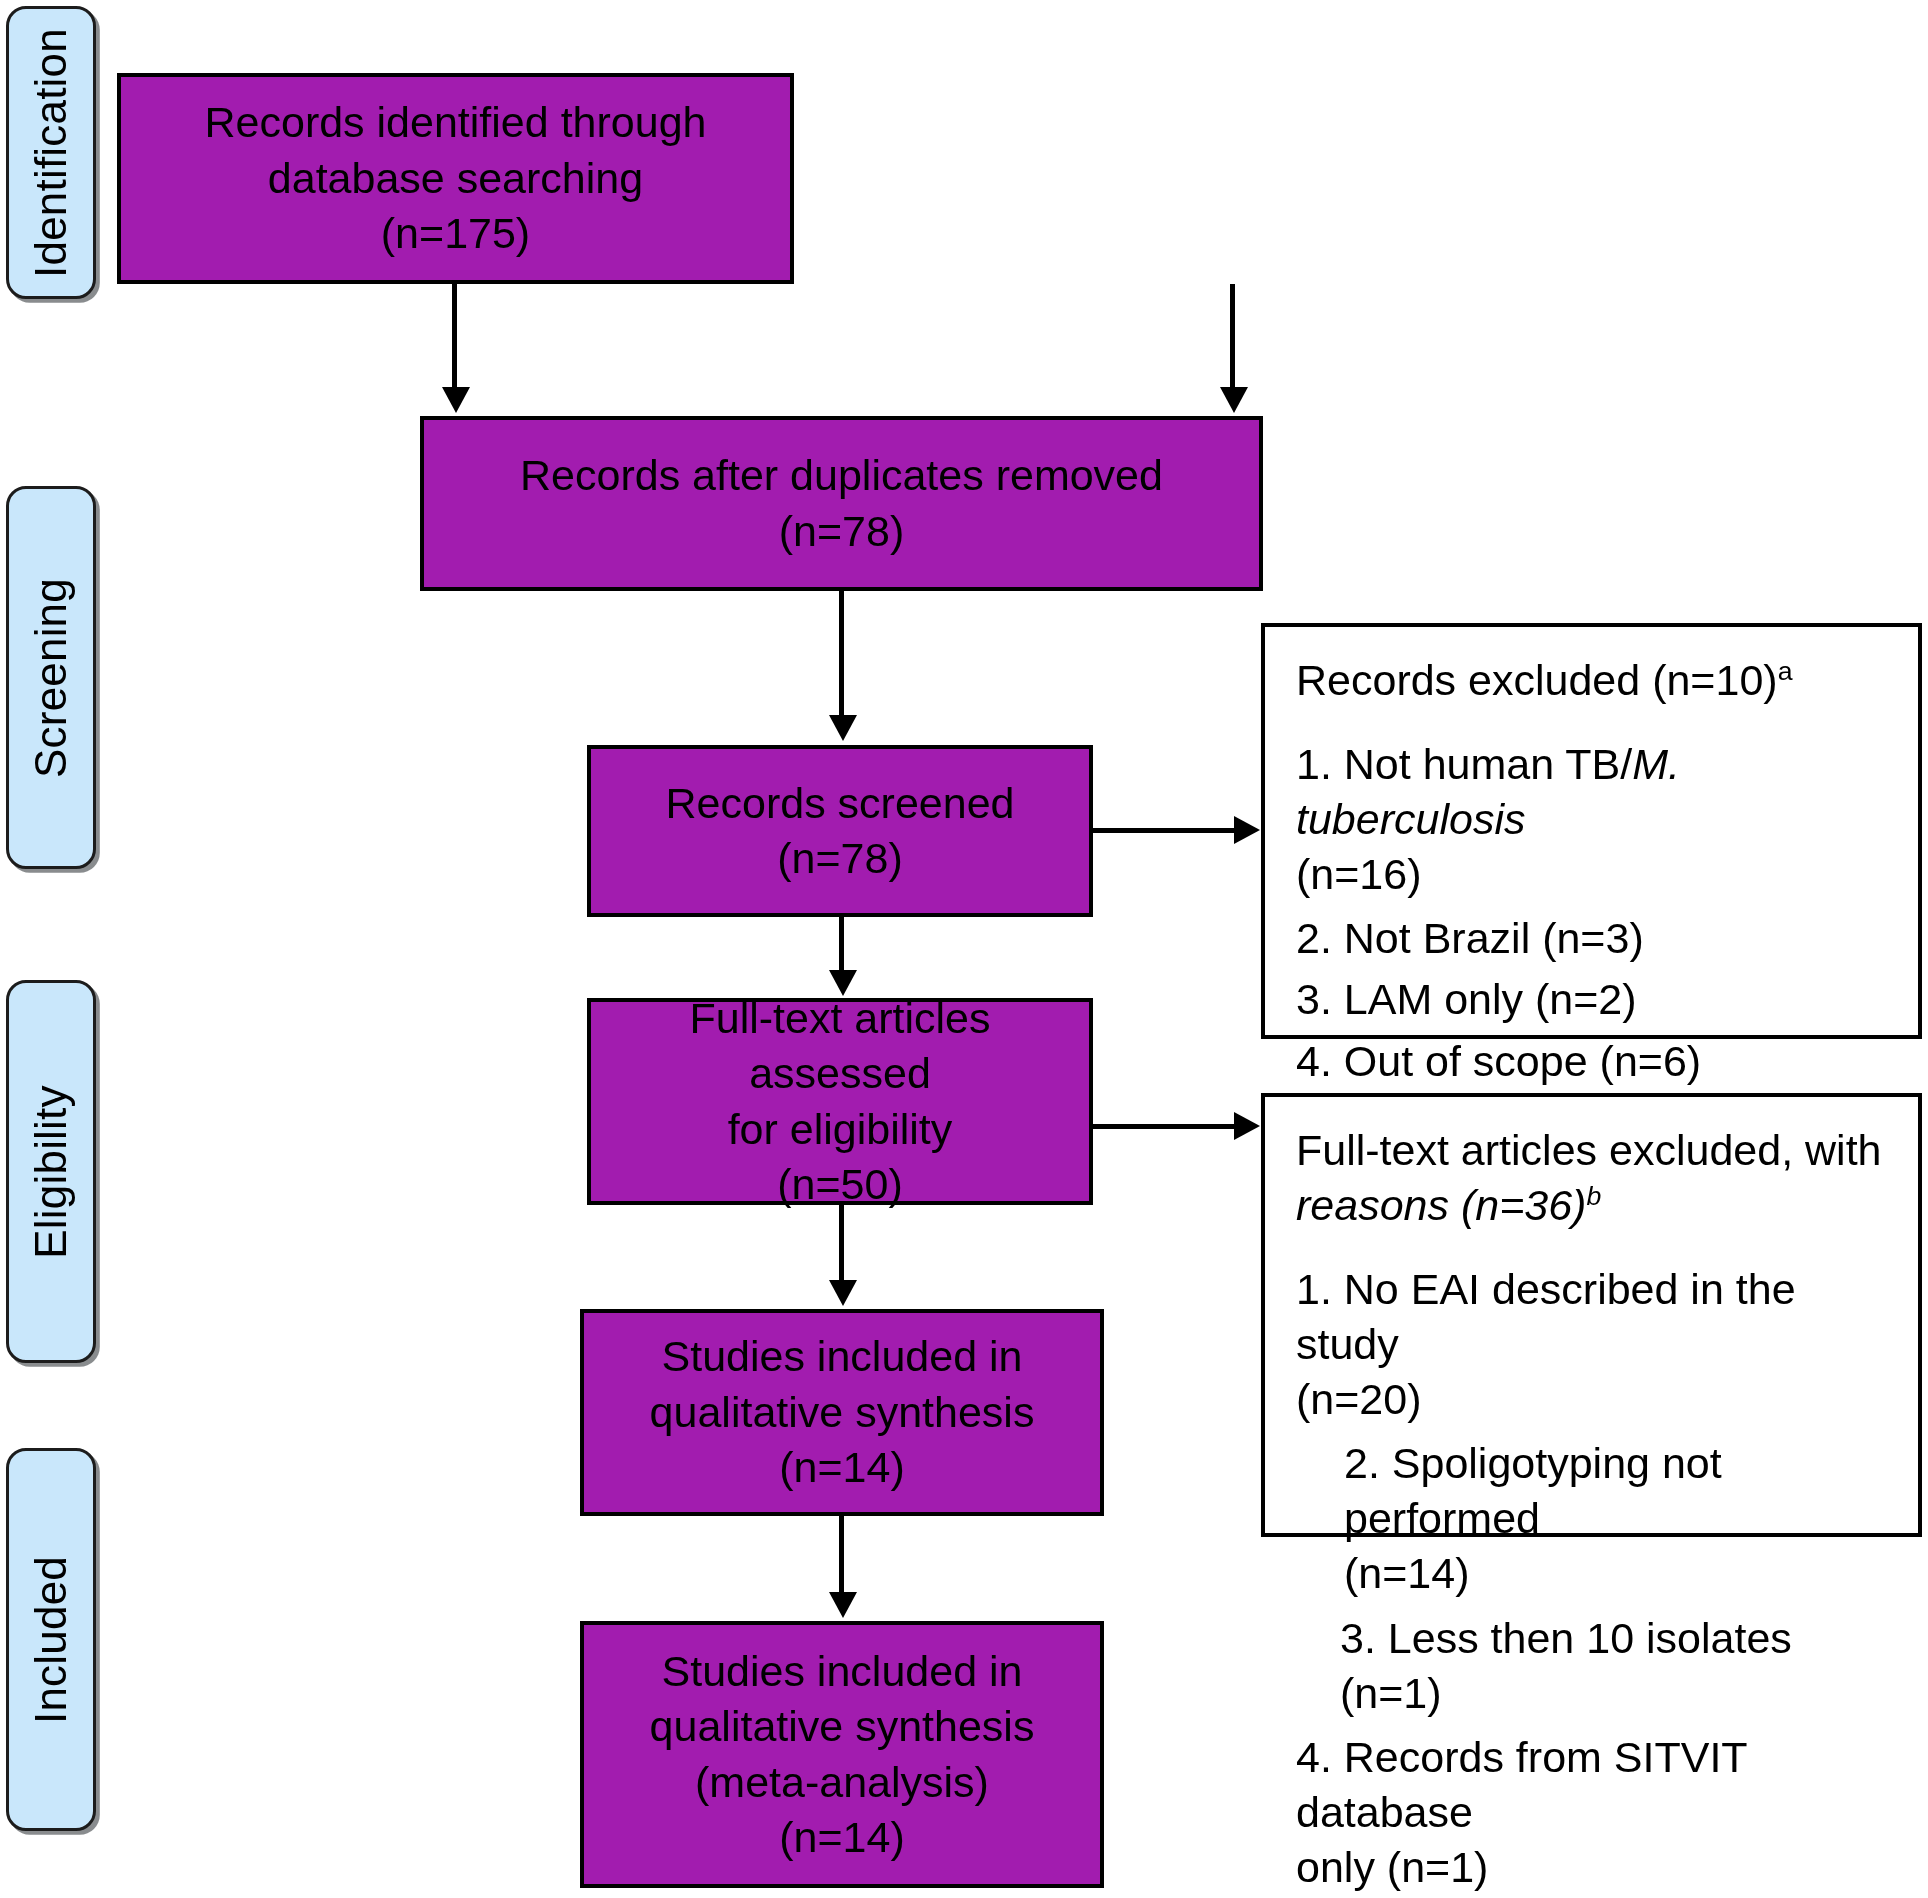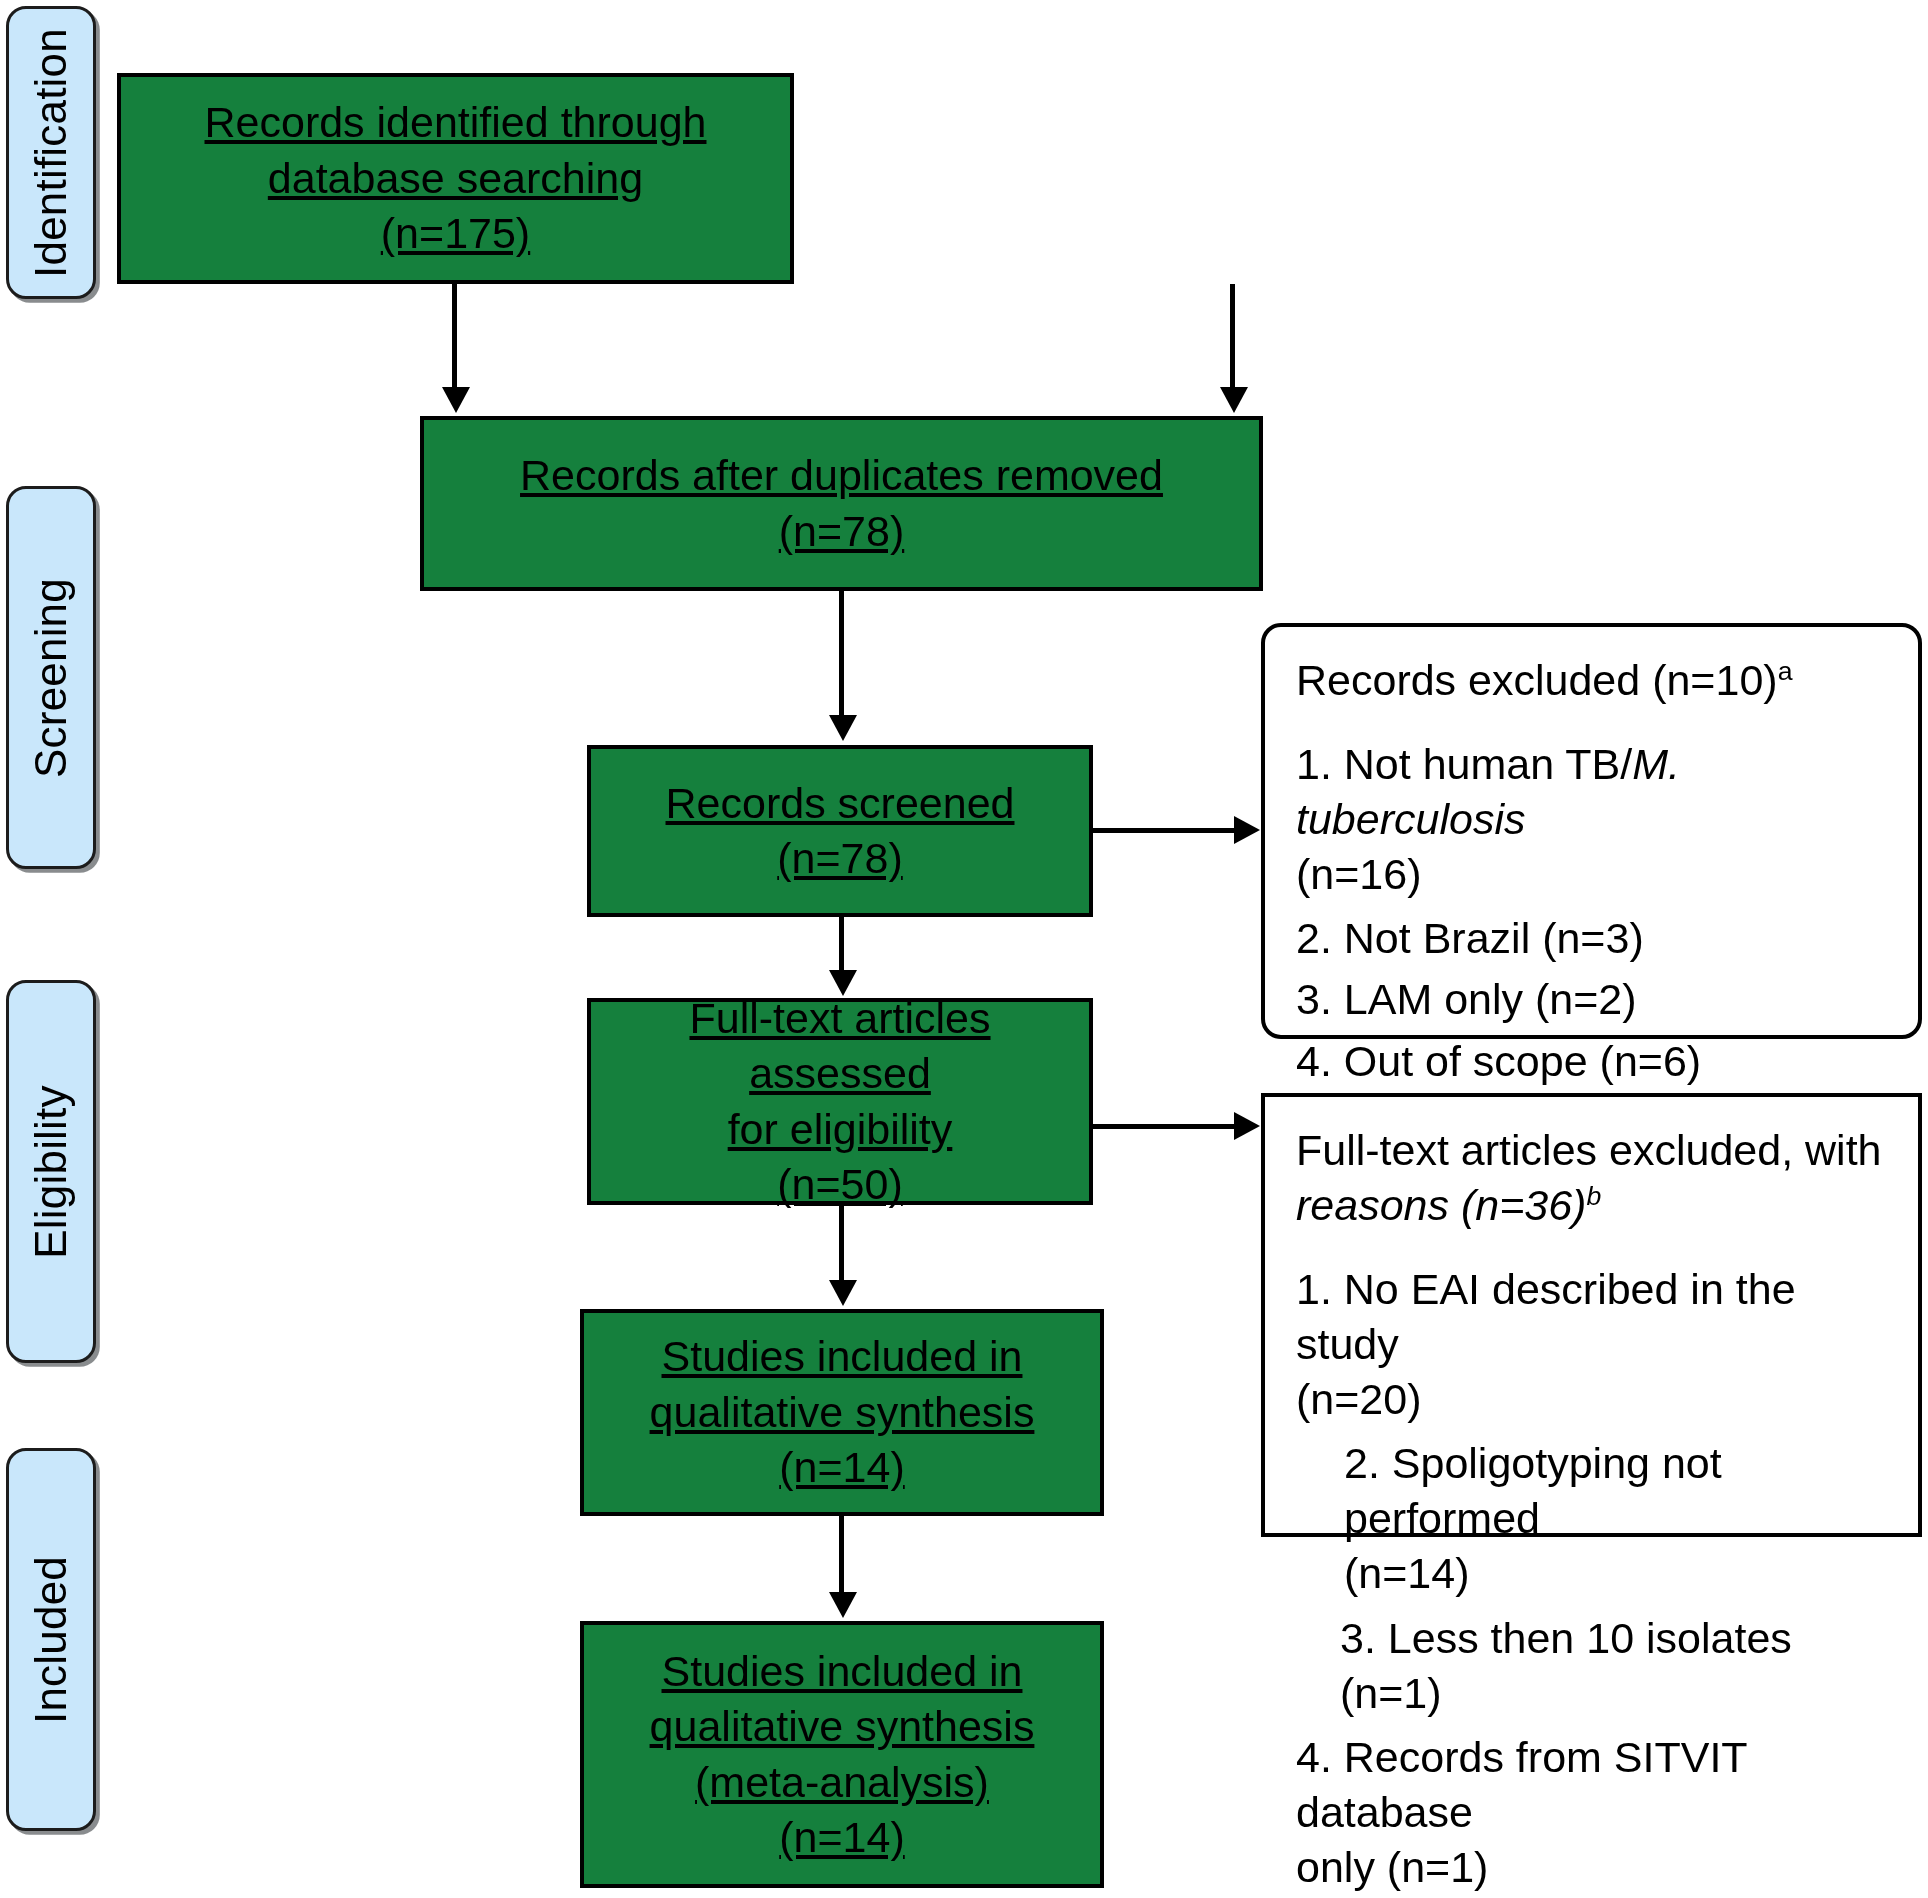--- a/index.html
+++ b/index.html
@@ -32,27 +32,26 @@
     transform: rotate(-90deg);
     white-space: nowrap;
     font-size: 44px;
     color: #000000;
     letter-spacing: 0.2px;
   }
 
   
   .flow-box {
     position: absolute;
-    background: #15803d;
+    background: #a21caf;
     border: 4.6px solid #000000;
     box-sizing: border-box;
     display: flex;
     align-items: center;
     justify-content: center;
-    text-decoration: underline;
   }
   .flow-box .box-text {
     text-align: center;
     font-size: 43px;
     line-height: 1.29;
     color: #000000;
     padding: 0 10.7px;
     white-space: pre-line;
   }
 
@@ -166,21 +165,21 @@
     <div class="box-text">Records screened
 (n=78)</div>
   </div>
 
   <div class="h-line" style="left:1093px; top:828px; width:143px;"></div>
   <div class="arrow-right" style="left:1234px; top:816px;"></div>
 
   <div class="v-line" style="left:839px; top:917px; width:4.6px; height:55px;"></div>
   <div class="arrow-down" style="left:829px; top:970px;"></div>
 
-  <div class="reason-box" style="left:1261px; top:623px; width:661px; height:416px;border-radius:20px;">
+  <div class="reason-box" style="left:1261px; top:623px; width:661px; height:416px;">
     <div class="reason-head">
       <span>Records excluded (n=10)</span><sup>a</sup>
     </div>
 
     <div class="reason-item">
       <span>1. Not human TB/</span><i>M. tuberculosis</i><br>
       <span>(n=16)</span>
     </div>
 
     <div class="reason-item tight">2. Not Brazil (n=3)</div>

